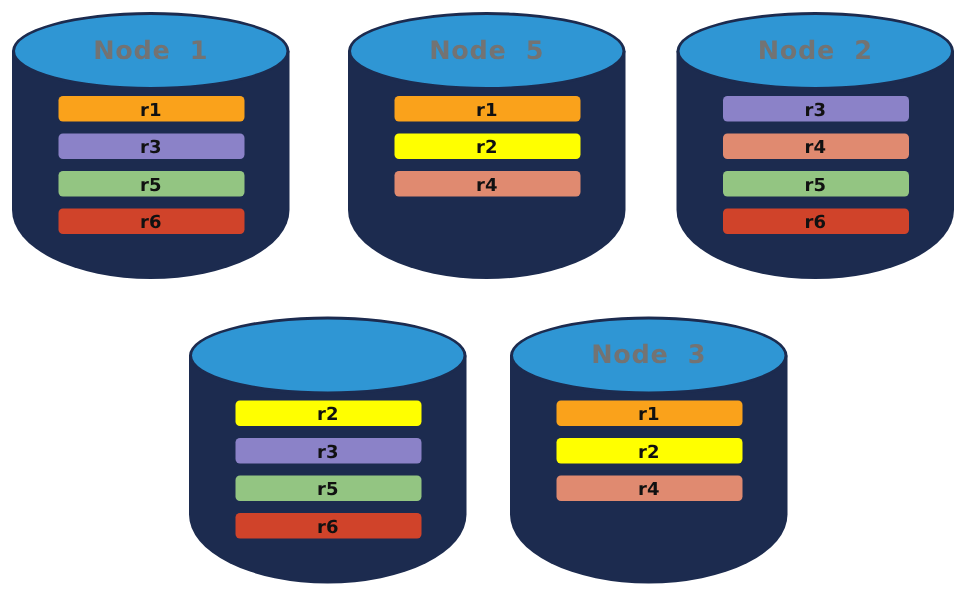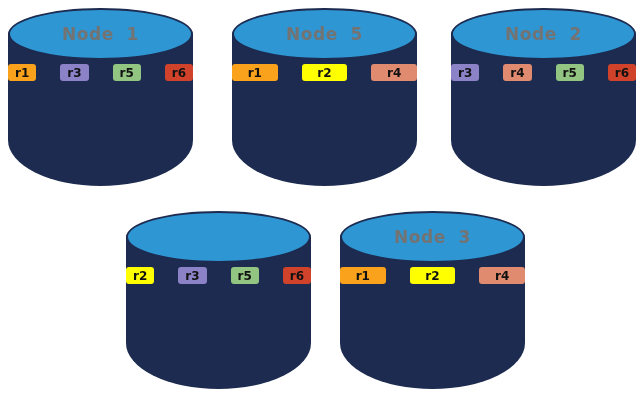--- a/index.html
+++ b/index.html
@@ -56,23 +56,23 @@
     z-index: 3;
     pointer-events: none;
   }
   .shards {
     position: absolute;
     left: 0;
     right: 0;
     top: 56px;
     z-index: 2;
     display: flex;
-    flex-direction: row;
+    flex-direction: column;
     align-items: center;
-    gap: 24px;
+    gap: 8px;
   }
   .shard {
     width: 124px;
     height: 17px;
     border-radius: 3px;
     display: flex;
     align-items: center;
     justify-content: center;
     font-size: 12px;
     font-weight: bold;

